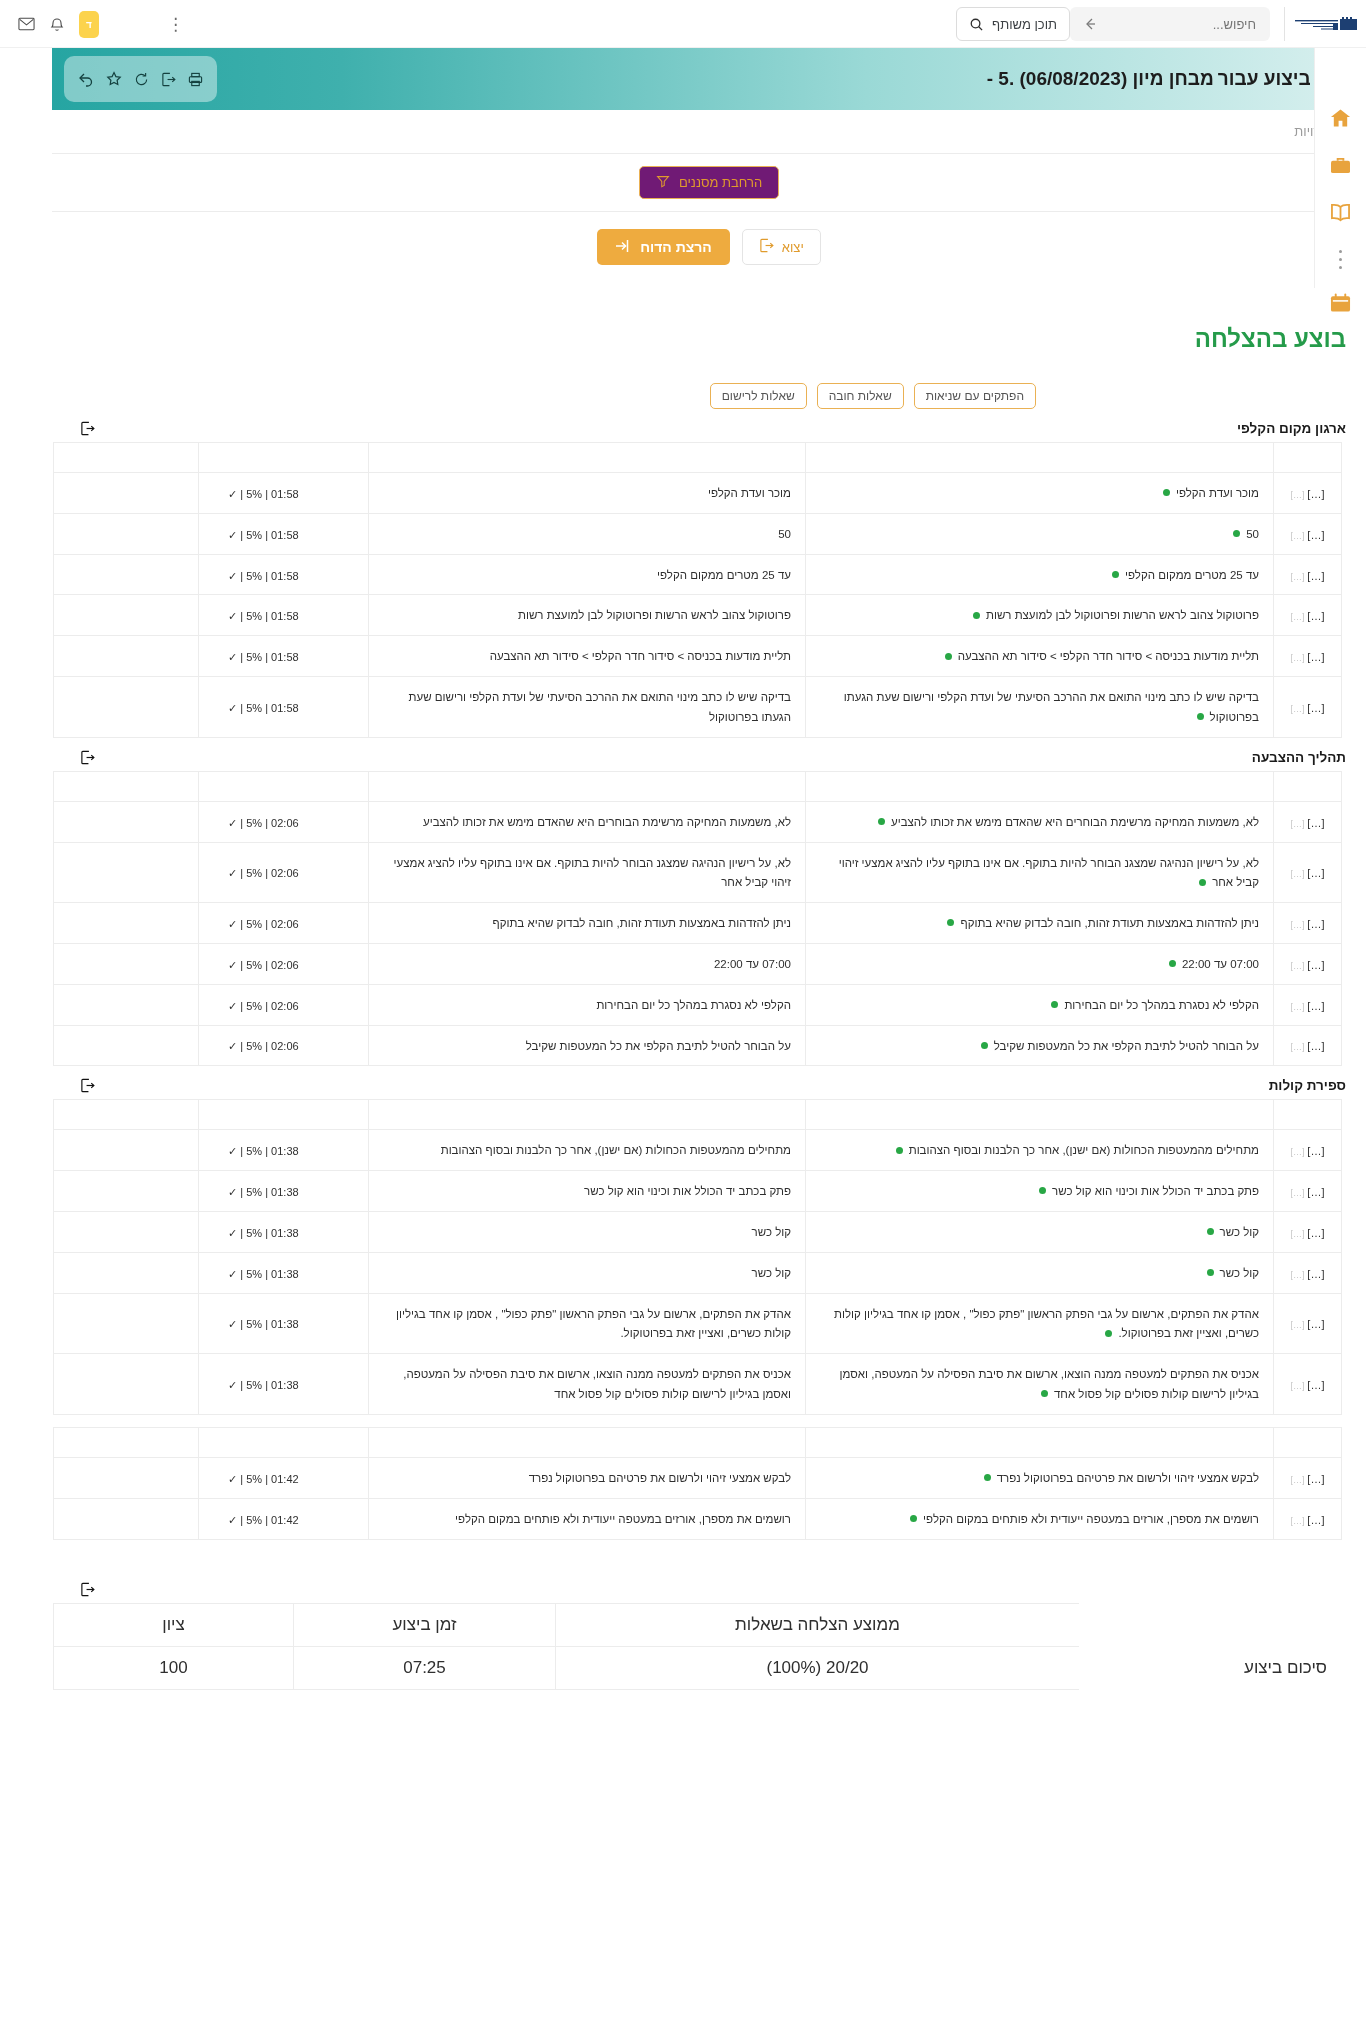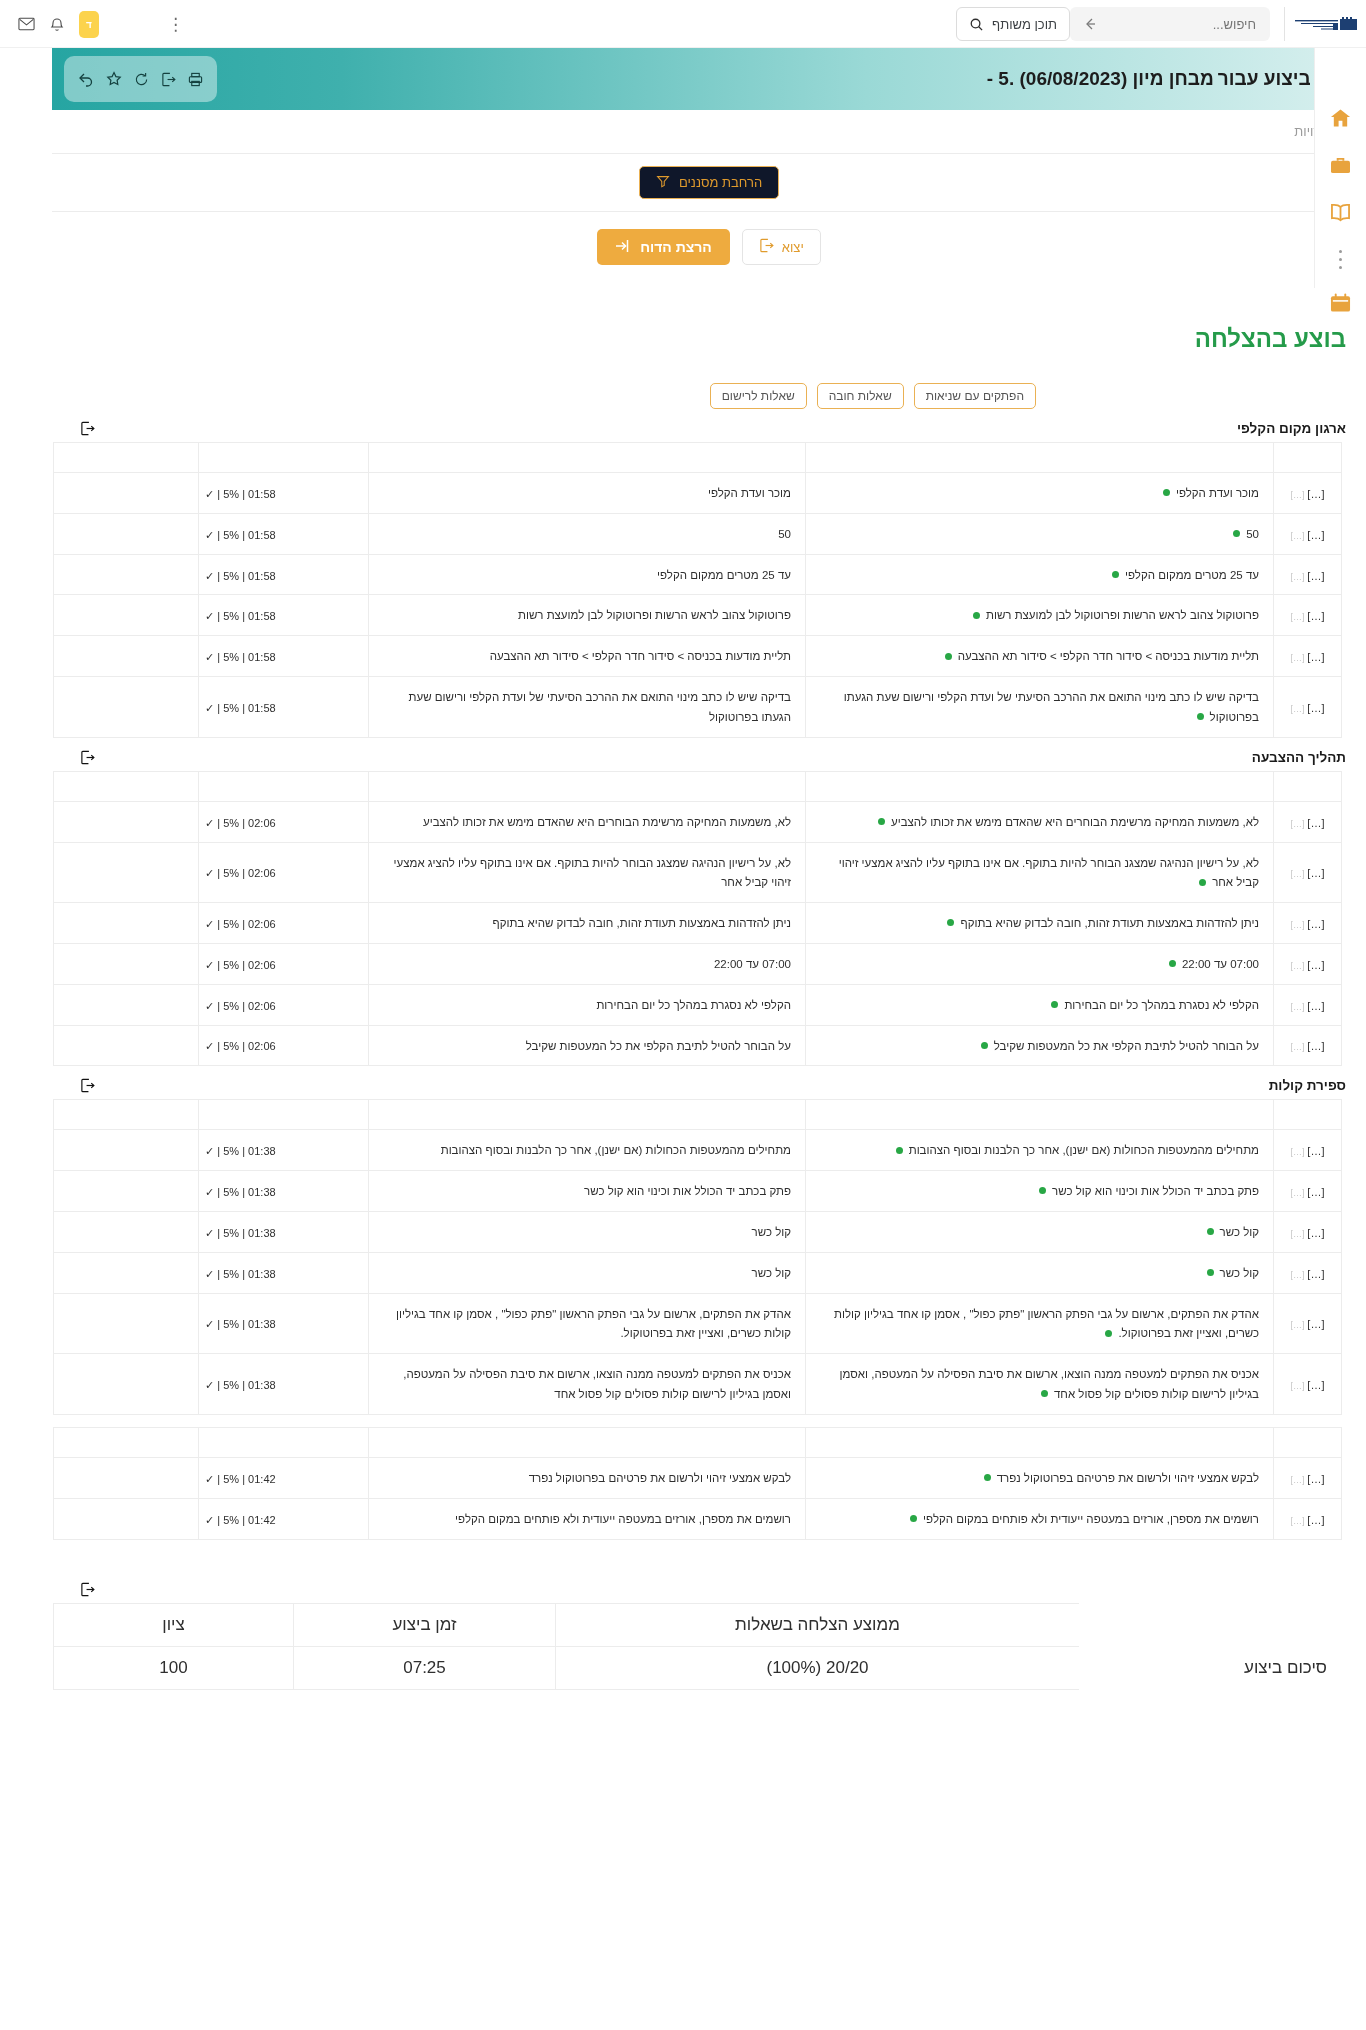--- a/index.html
+++ b/index.html
@@ -143,21 +143,21 @@
 
   
   .filter-row {
     height: 58px;
     display: flex; align-items: center; justify-content: center;
     border-bottom: 1px solid #ececec;
   }
   .btn-outline-orange {
     border: 1px solid #eab153;
     color: #e09b2d;
-    background: #0f172a;
+    background: #701a75;
     border-radius: 5px;
     height: 33px;
     padding: 0 16px;
     font-size: 13px;
     display: inline-flex; align-items: center; gap: 9px;
     cursor: pointer;
     font-family: inherit;
   }
 
   
@@ -232,21 +232,21 @@
     table-layout: fixed;
   }
   table.grid td, table.grid th {
     border: 1px solid #ececec;
     vertical-align: middle;
   }
   table.grid thead td { height: 30px; background: #fff; }
   .c-menu   { width: 68px;  text-align: center; }
   .c-given  { width: 437px; padding: 10px 14px; }
   .c-expect { width: 468px; padding: 10px 14px; }
-  .c-meta   { width: 170px; padding: 10px 6px; text-align: left; }
+  .c-meta   { width: 170px; padding: 10px 29px; text-align: left; }
   .c-pad    { width: 145px; }
 
   .cell-txt {
     font-size: 11.5px; color: #2f2f2f; line-height: 1.55;
     text-align: right;
   }
   .dot-green {
     display: inline-block; width: 7px; height: 7px;
     border-radius: 50%; background: #28a745;
     margin-right: 6px; vertical-align: middle;

